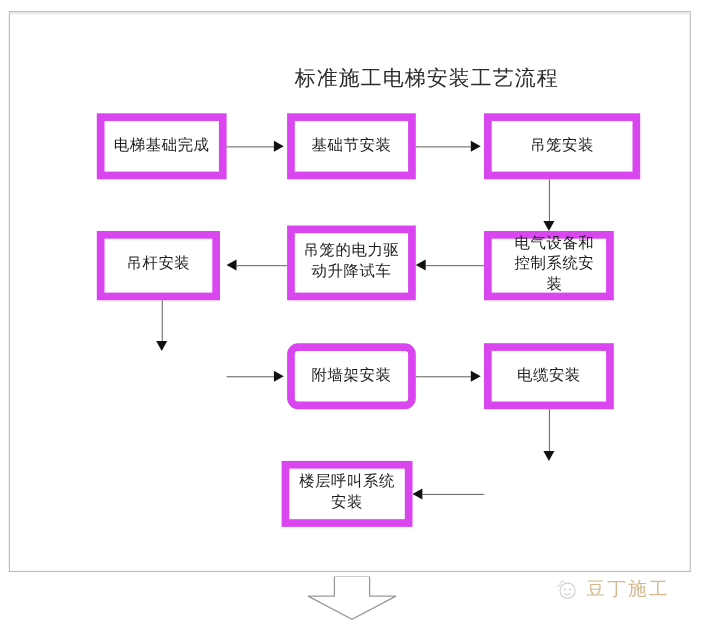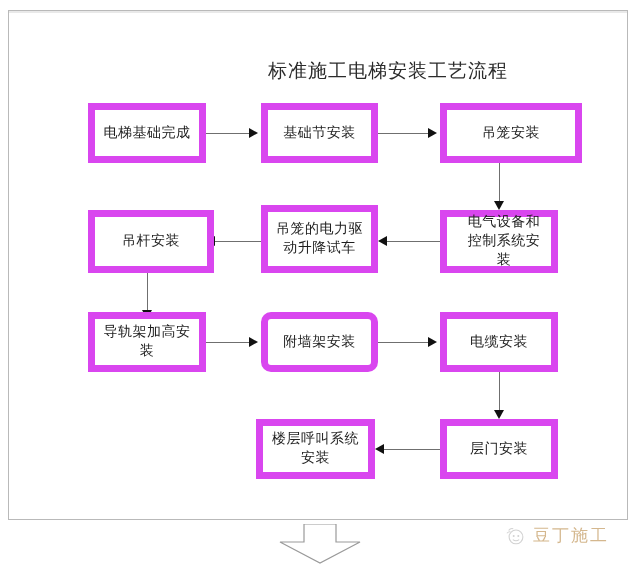--- a/index.html
+++ b/index.html
@@ -166,51 +166,45 @@
   <div class="hline" style="left:387px; top:241px; width:53px;"></div>
   <div class="arrow-left" style="left:378px; top:236px;"></div>
 
   <div class="box" style="left:261px; top:205px; width:117px; height:68px;">
     <span>吊笼的电力驱动升降试车</span>
   </div>
 
   <div class="hline" style="left:215px; top:241px; width:46px;"></div>
   <div class="arrow-left" style="left:206px; top:236px;"></div>
 
-  <div class="box" style="left:88px; top:210px; width:126px; height:63px;">
+  <div class="box" style="left:88px; top:210px; width:112px; height:63px;">
     <span>吊杆安装</span>
   </div>
 
   <div class="vline" style="left:147px; top:273px; height:39px;"></div>
   <div class="arrow-down" style="left:142px; top:310px;"></div>
 
-  <div class="box" style="left:88px; top:312px; width:118px; height:60px;">
-    <span>导轨架加高安装</span>
-  </div>
 
   <div class="hline" style="left:206px; top:342px; width:43px;"></div>
   <div class="arrow-right" style="left:249px; top:337px;"></div>
 
   <div class="box" style="left:261px; top:312px; width:117px; height:60px;border-radius:10px;">
     <span>附墙架安装</span>
   </div>
 
   <div class="hline" style="left:378px; top:342px; width:50px;"></div>
   <div class="arrow-right" style="left:428px; top:337px;"></div>
 
   <div class="box" style="left:440px; top:312px; width:118px; height:60px;">
     <span>电缆安装</span>
   </div>
 
   <div class="vline" style="left:499px; top:372px; height:40px;"></div>
   <div class="arrow-down" style="left:494px; top:410px;"></div>
 
-  <div class="box" style="left:440px; top:419px; width:118px; height:60px;">
-    <span>层门安装</span>
-  </div>
 
   <div class="hline" style="left:384px; top:449px; width:56px;"></div>
   <div class="arrow-left" style="left:375px; top:444px;"></div>
 
   <div class="box" style="left:256px; top:419px; width:119px; height:60px;">
     <span>楼层呼叫系统安装</span>
   </div>
 
   <svg class="block-arrow" viewBox="0 0 96 40">
     <polygon points="32,0 64,0 64,18 88,18 48,39 8,18 32,18" fill="#ffffff" stroke="#9a9a9a" stroke-width="1.2"></polygon>

